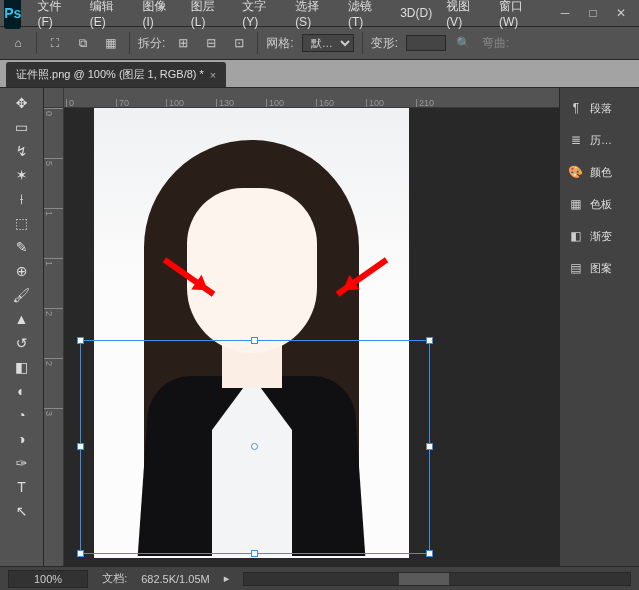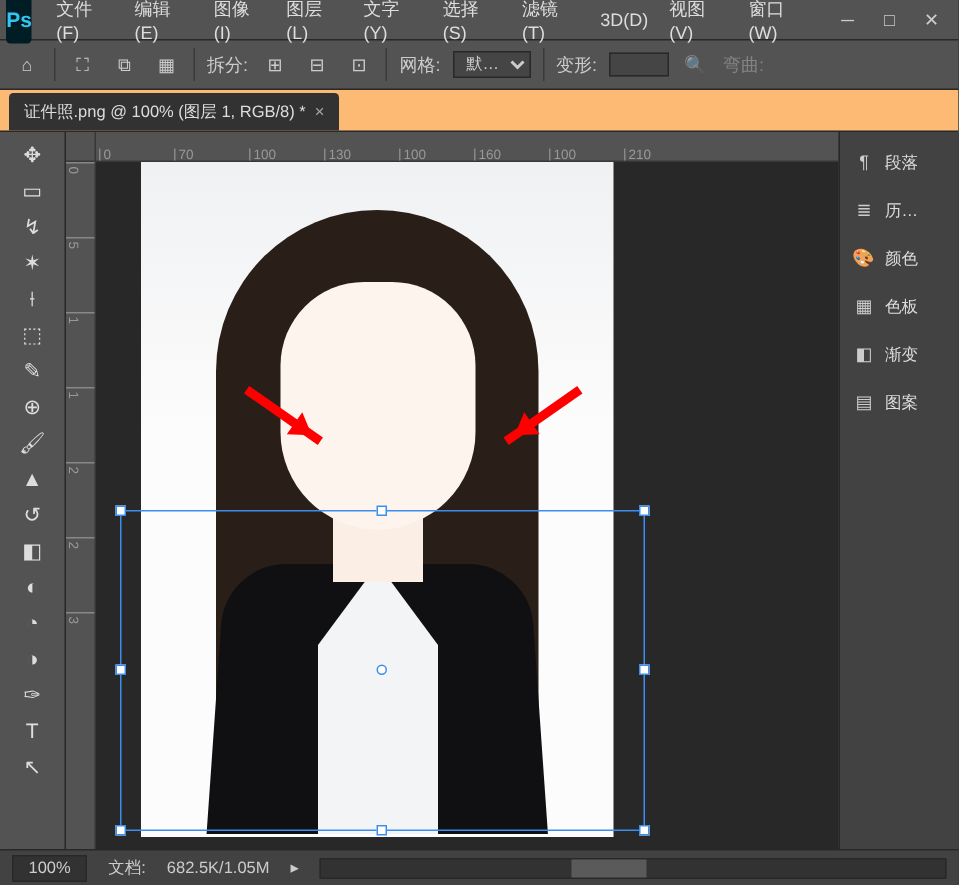--- a/index.html
+++ b/index.html
@@ -14,21 +14,21 @@
   .winbtn { width: 28px; height: 26px; display: flex; align-items: center; justify-content: center; color: #ccc; font-size: 12px; }
   
   
   .optbar { height: 34px; background: #535353; border-top: 1px solid #282828; border-bottom: 1px solid #282828; display: flex; align-items: center; padding: 0 8px; gap: 8px; color: #ccc; font-size: 12px; }
   .optbar .ico { width: 20px; height: 20px; display:flex; align-items:center; justify-content:center; }
   .optbar .sep { width: 1px; height: 22px; background: #3a3a3a; }
   .optbar select { background:#454545; color:#ccc; border:1px solid #282828; font-size:11px; padding:1px 4px; }
   .optbar input[type=text] { background:#454545; color:#ccc; border:1px solid #282828; width:40px; font-size:11px; padding:1px 3px; }
   
   
-  .tabbar { height: 28px; background: #fdba74; display: flex; align-items: flex-end; padding: 0 6px; border-bottom: 1px solid #282828; }
+  .tabbar { height: 28px; background: #a3a3a3; display: flex; align-items: flex-end; padding: 0 6px; border-bottom: 1px solid #282828; }
   .tab { background: #323232; color: #ddd; font-size: 11px; padding: 5px 10px; border-top-left-radius: 3px; border-top-right-radius: 3px; display:flex; align-items:center; gap:6px; }
   .tab .x { color:#aaa; font-size:11px; }
   
   
   .main { position: absolute; top: 88px; left: 0; right: 0; bottom: 24px; display: flex; }
   
   
   .tools { width: 44px; background: #535353; border-right: 1px solid #282828; display:flex; flex-direction:column; align-items:center; padding-top:4px; gap:2px; }
   .tool { width:24px; height:22px; display:flex; align-items:center; justify-content:center; color:#ddd; font-size:14px; border-radius:2px; }
   
@@ -66,21 +66,21 @@
   .arrow.a1 { top:186px; left:115px; transform:rotate(35deg); }
   .arrow.a2 { top:186px; left:288px; transform:rotate(145deg); }
   
   
   .rightpanel { width:80px; background:#424242; border-left:1px solid #282828; padding:10px 4px; display:flex; flex-direction:column; gap:12px; color:#ddd; font-size:11px; }
   .ritem { display:flex; align-items:center; gap:6px; padding:2px 4px; }
   .ritem .ricon { width:16px; height:16px; display:flex; align-items:center; justify-content:center; color:#ccc; font-size:12px; }
   
   
   .status { position:absolute; bottom:0; left:0; right:0; height:24px; background:#424242; border-top:1px solid #282828; display:flex; align-items:center; padding:0 8px; gap:14px; color:#ccc; font-size:11px; }
-  .status .zoomfield { background:#323232; padding:2px 10px; border:1px solid #282828; }
+  .status .zoomfield { background:#323232; padding:2px 25px; border:1px solid #282828; }
   .status .scroll { flex:1; height:14px; background:#323232; border:1px solid #282828; position:relative; }
   .status .scroll .thumb { position:absolute; left:40%; width:50px; height:100%; background:#5a5a5a; }
 </style>
 </head>
 <body>
 
 <div class="menubar">
   <div class="logo">Ps</div>
   <div class="menuitem">文件(F)</div>
   <div class="menuitem">编辑(E)</div>

